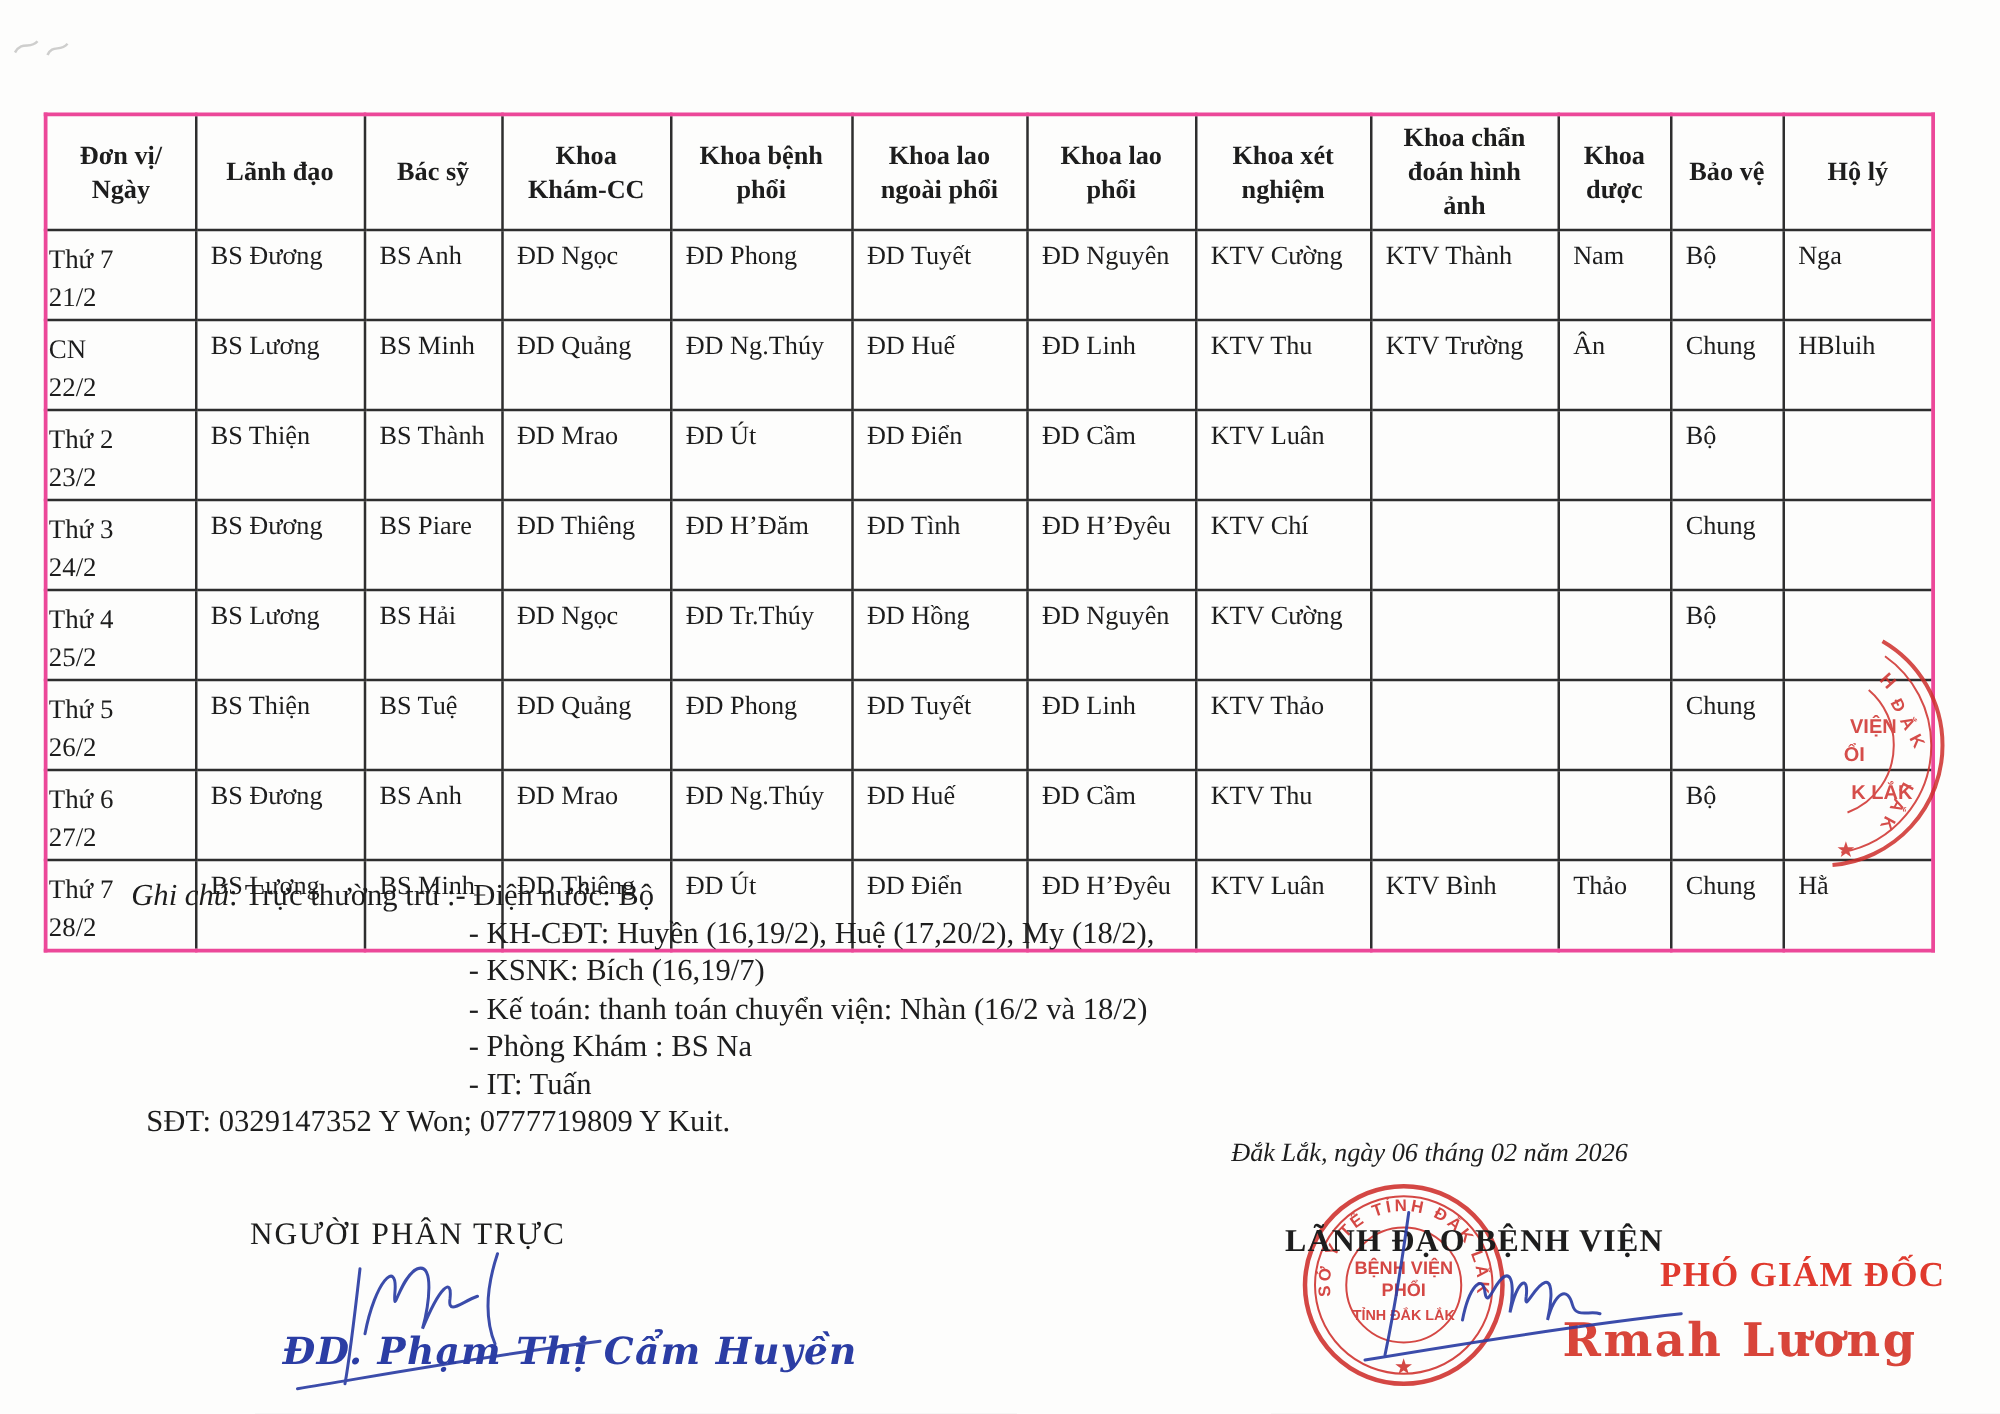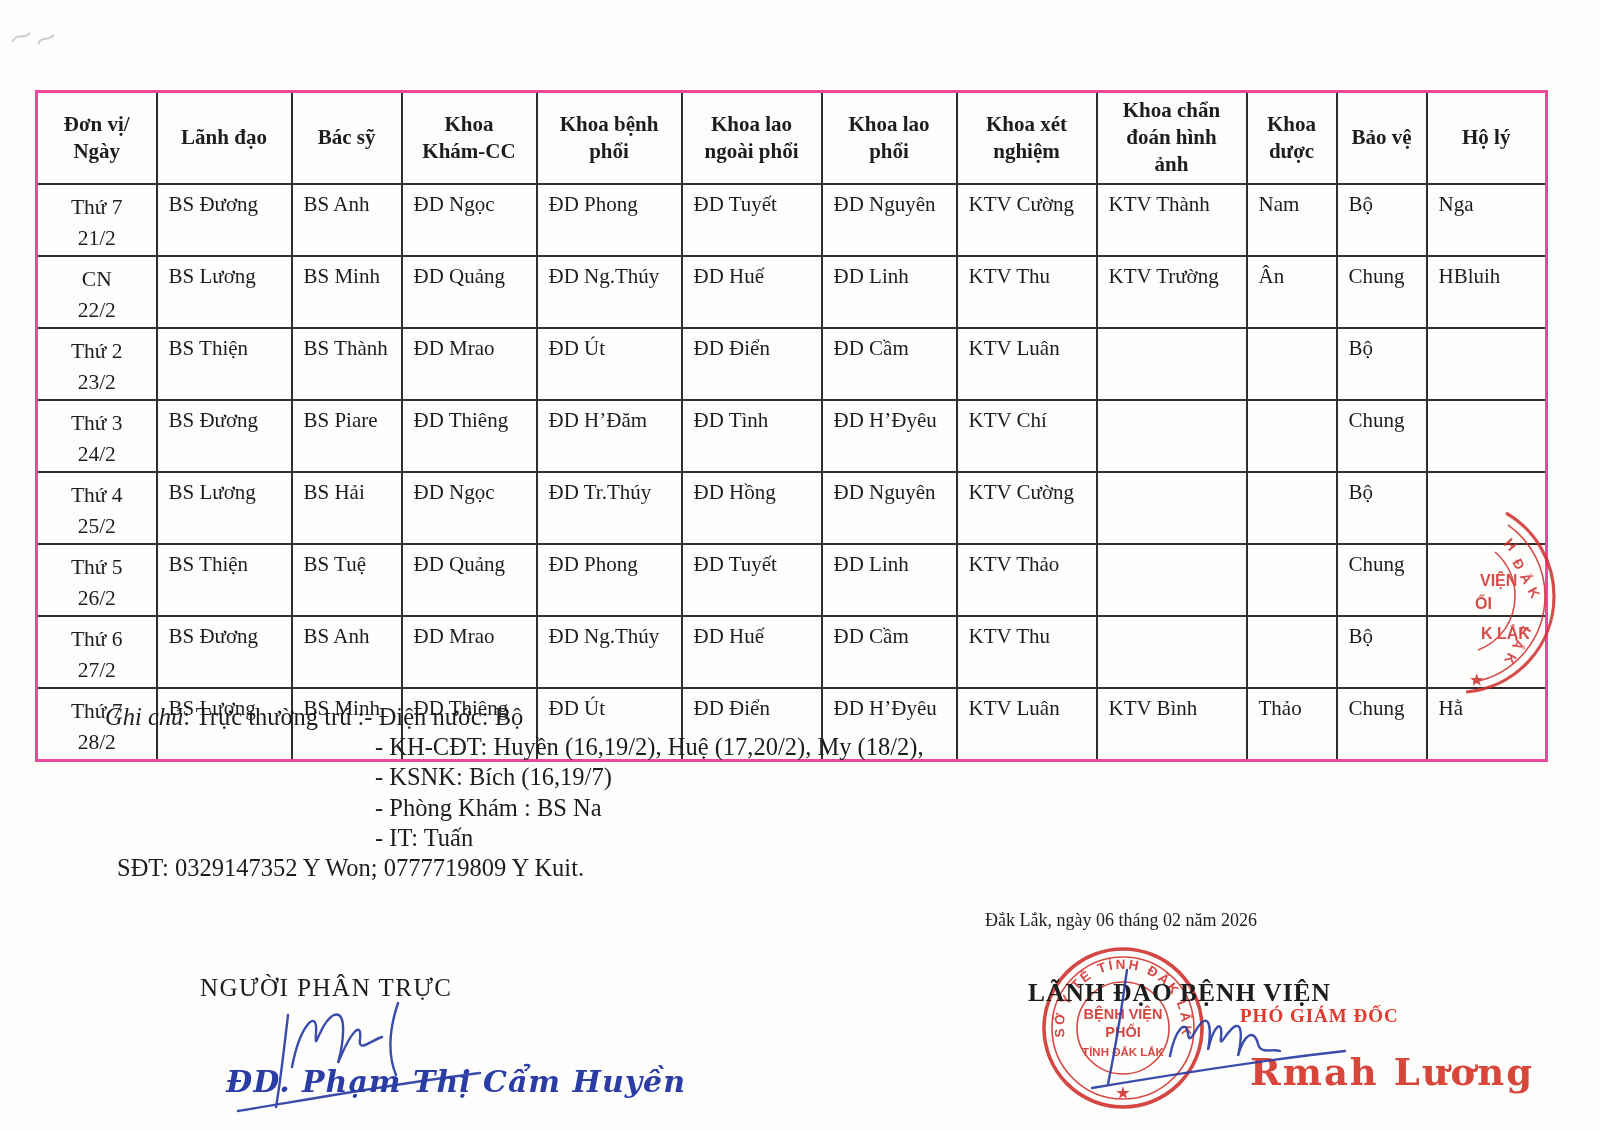--- a/index.html
+++ b/index.html
@@ -9,37 +9,37 @@
   
   table.sched{position:absolute;left:35px;top:90px;width:1510px;border-collapse:collapse;
         table-layout:fixed;background:transparent;}
   table.sched th, table.sched td{border:2px solid #2e2e2e;overflow:hidden;}
   table.sched{border:3px solid #ec4899;}
   th.hcell{font-size:21px;font-weight:bold;text-align:center;vertical-align:middle;
         line-height:27px;padding:2px;}
   .prewrap{white-space:pre-line;}
   td.dcell{font-size:21px;vertical-align:top;text-align:left;padding:7px 4px 0 11px;
         font-weight:normal;}
-  td.daycell{font-size:21.5px;text-align:center;vertical-align:top;padding-top:7px;line-height:31px;}
+  td.daycell{font-size:21.5px;text-align:left;vertical-align:top;padding-top:7px;line-height:31px;}
   td.daycell span{display:block;}
   tr.r{height:63px;}
   tr.r-last{height:66px;}
   tr.rh{height:92px;}
   
   .notes{position:absolute;left:105px;top:702px;font-size:24.5px;line-height:30.2px;width:980px;}
   .notes .lead .ghichu{font-style:italic;}
   .notes .sub{margin-left:270px;}
   .notes .phone{margin-left:12px;}
   
-  .dateline{position:absolute;left:985px;top:910px;font-size:18px;z-index:3;}
+  .dateline{position:absolute;left:985px;top:910px;font-size:21px;font-style:italic;z-index:3;}
   .sig-title-left{position:absolute;left:200px;top:974px;font-size:25px;font-weight:normal;
         letter-spacing:1.5px;z-index:3;}
   .sig-title-right{position:absolute;left:1028px;top:978px;font-size:25.5px;font-weight:bold;
         letter-spacing:1px;z-index:3;}
-  .sig-sub-right{position:absolute;left:1240px;top:1005px;font-size:19px;font-weight:bold;
+  .sig-sub-right{position:absolute;left:1328px;top:1005px;font-size:28px;font-weight:bold;
         color:#e03a2e;letter-spacing:1px;z-index:3;}
   .sig-name-right{position:absolute;left:1250px;top:1050px;font-size:37px;
         font-weight:bold;color:#d8453a;letter-spacing:2px;z-index:4;
         font-family:"DejaVu Serif", serif;}
   .sig-name-left{position:absolute;left:226px;top:1064px;font-size:30px;font-style:italic;
         font-weight:bold;color:#2b3da4;letter-spacing:1px;z-index:4;
         font-family:"DejaVu Serif", serif;}
   .svgabs{position:absolute;z-index:2;}
   .sig-svg{z-index:4;}
   .stamp-red{color:#cf2f2b;}
@@ -253,20 +253,21 @@
       <text x="73" y="147" font-size="16">K LẮK</text>
       <text x="115" y="133" font-size="14" transform="rotate(118 115 133)" letter-spacing="6">LẮK</text>
       <text x="62" y="193" font-size="15">★</text>
     </g>
   </svg>
 
   <div class="notes">
     <div class="lead"><span class="ghichu">Ghi chú</span><span>: Trực thường trú :- Điện nước: Bộ</span></div>
     <div class="sub">- KH-CĐT: Huyền (16,19/2), Huệ (17,20/2), My (18/2),</div>
     <div class="sub">- KSNK: Bích (16,19/7)</div>
+    <div class="sub">- Kế toán: thanh toán chuyển viện: Nhàn (16/2 và 18/2)</div>
     <div class="sub">- Phòng Khám : BS Na</div>
     <div class="sub">- IT: Tuấn</div>
     <div class="phone">SĐT: 0329147352 Y Won; 0777719809 Y Kuit.</div>
   </div>
 
   <div class="dateline">Đắk Lắk, ngày 06 tháng 02 năm 2026</div>
 
   <div class="sig-title-left">NGƯỜI PHÂN TRỰC</div>
   <div class="sig-title-right">LÃNH ĐẠO BỆNH VIỆN</div>
   <div class="sig-sub-right">PHÓ GIÁM ĐỐC</div>

